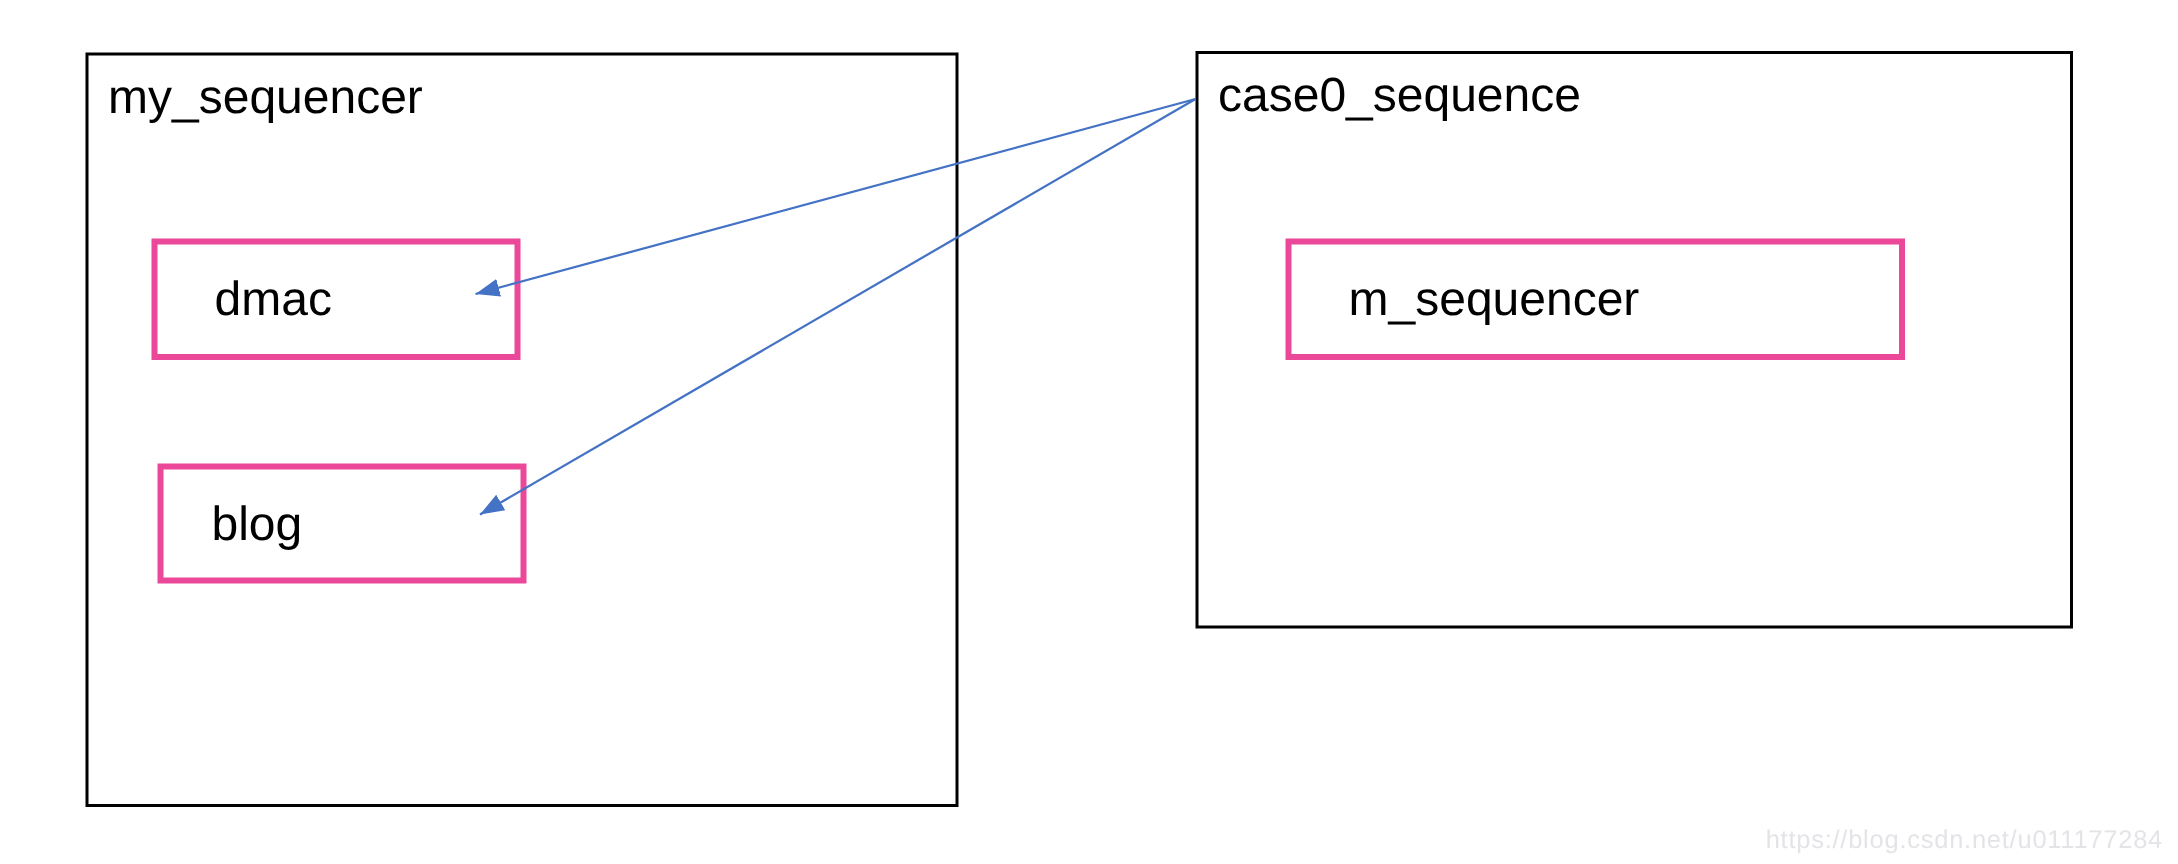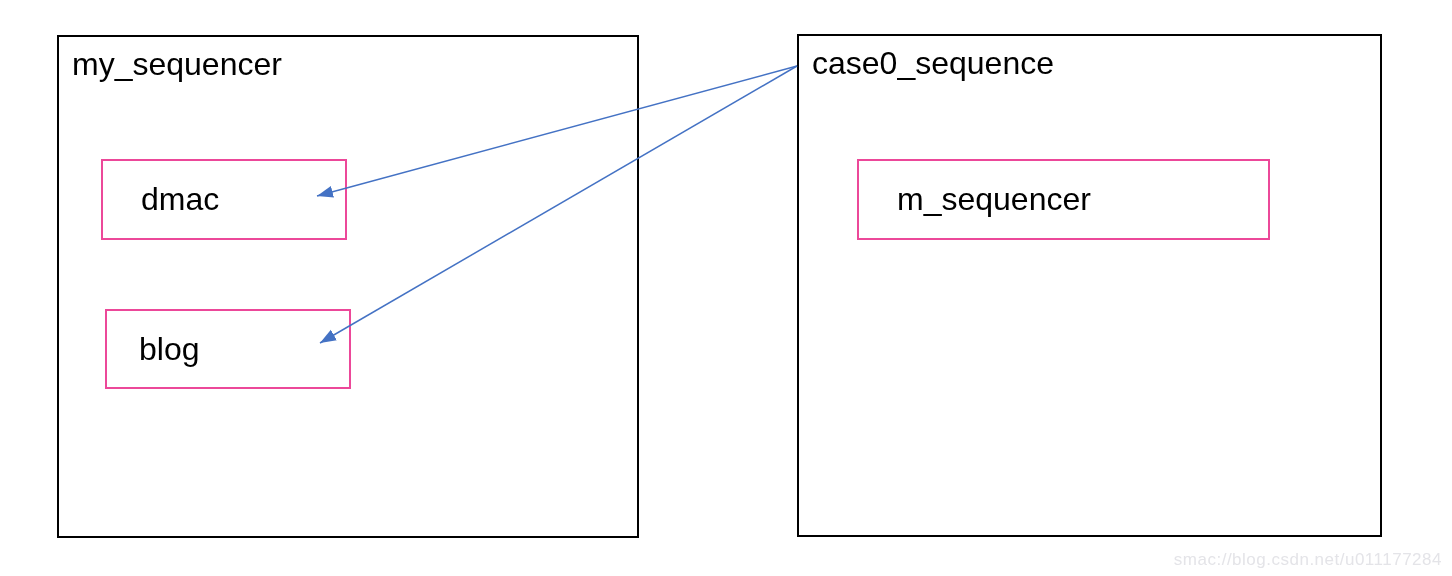--- a/index.html
+++ b/index.html
@@ -21,32 +21,32 @@
     border: 2px solid #000000;
     background: #ffffff;
     box-sizing: border-box;
   }
   .group-box.left {
     left: 25px; top: 35px;
     width: 582px; height: 503px; margin-left: 32px;
   }
   .group-box.right {
     left: 797px; top: 34px;
-    width: 585px; height: 503px;
+    width: 585px; height: 385px;
   }
   .group-title {
     position: absolute;
     left: 13px; top: 9px;
     font-size: 32px;
     line-height: 1.15;
     white-space: nowrap;
   }
   .inner-box {
     position: absolute;
-    border: 2px solid #ec4899;
+    border: 4px solid #ec4899;
     background: #ffffff;
     box-sizing: border-box;
     display: flex;
     align-items: center;
     font-size: 32px;
     white-space: nowrap;
   }
   .inner-box.dmac  { left: 42px;  top: 122px; width: 246px; height: 81px; padding-left: 38px; }
   .inner-box.smac  { left: 46px;  top: 272px; width: 246px; height: 80px; padding-left: 32px; }
   .inner-box.mseq  { left: 58px;  top: 123px; width: 413px; height: 81px; padding-left: 38px; }
@@ -91,15 +91,15 @@
   <svg class="arrow-layer" viewBox="0 0 1452 576" xmlns="http://www.w3.org/2000/svg">
     <defs>
       <marker id="arrowhead" markerUnits="userSpaceOnUse" markerWidth="18" markerHeight="14" refX="16" refY="7" orient="auto">
         <polygon points="16,7 0,1 0,13" fill="#4472c4"></polygon>
       </marker>
     </defs>
   <line x1="797" y1="66" x2="317" y2="196" stroke="#4472c4" stroke-width="1.5" marker-end="url(#arrowhead)"></line>
       <line x1="797" y1="66" x2="320" y2="343" stroke="#4472c4" stroke-width="1.5" marker-end="url(#arrowhead)"></line>
     </svg>
 
-  <div class="watermark">smac://blog.csdn.net/u011177284</div>
+  <div class="watermark">https://blog.csdn.net/u011177284</div>
 
 </div>
 
 </body></html>

